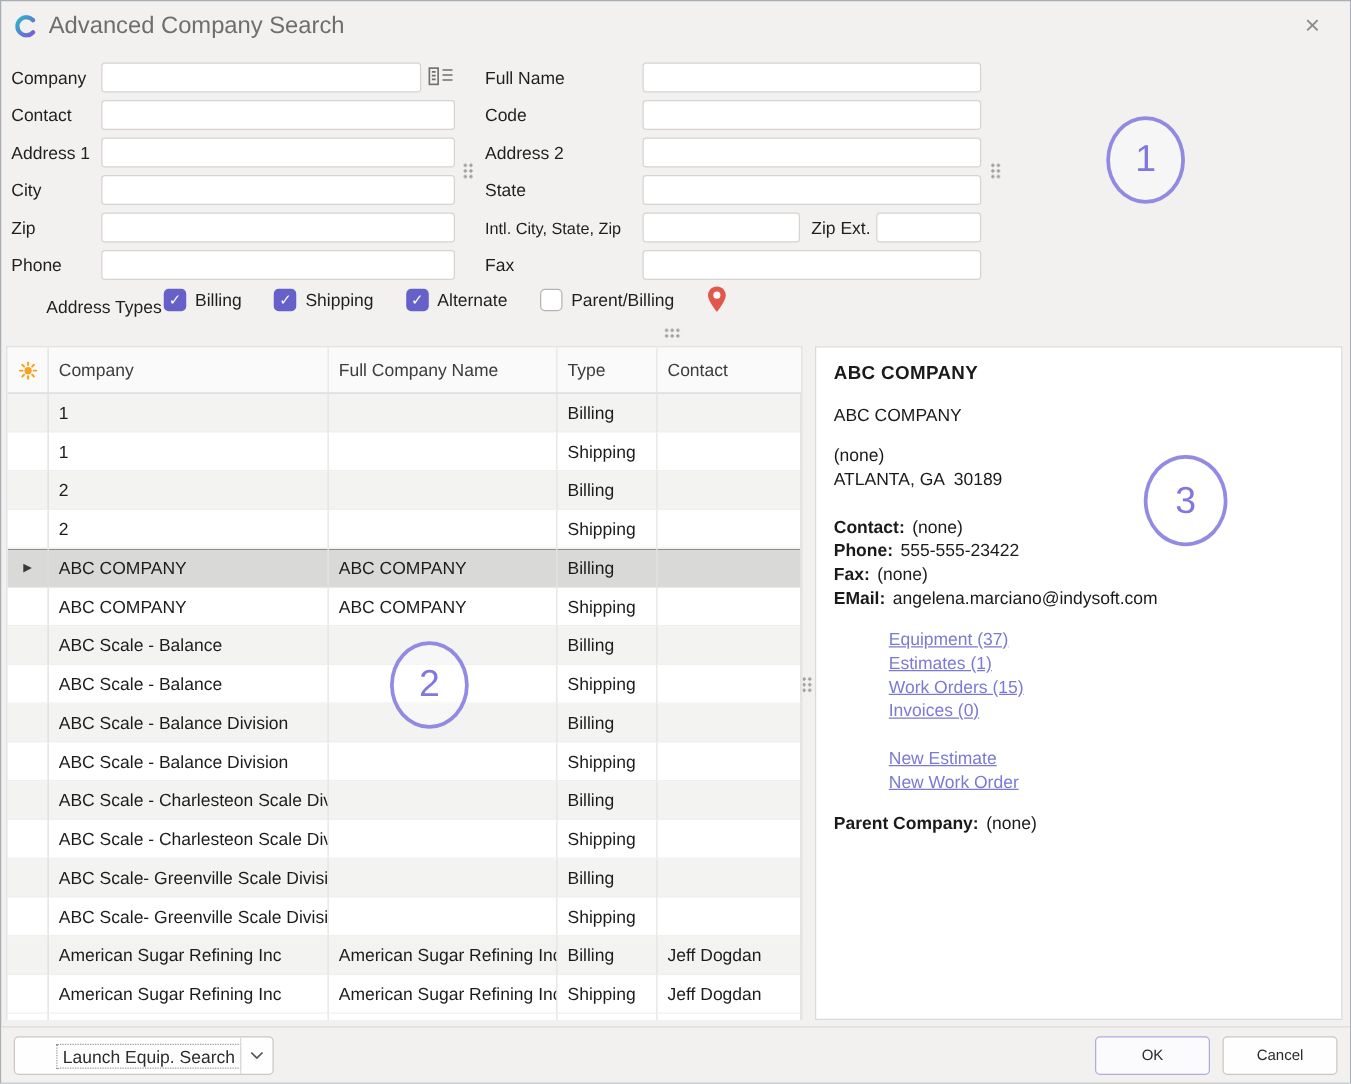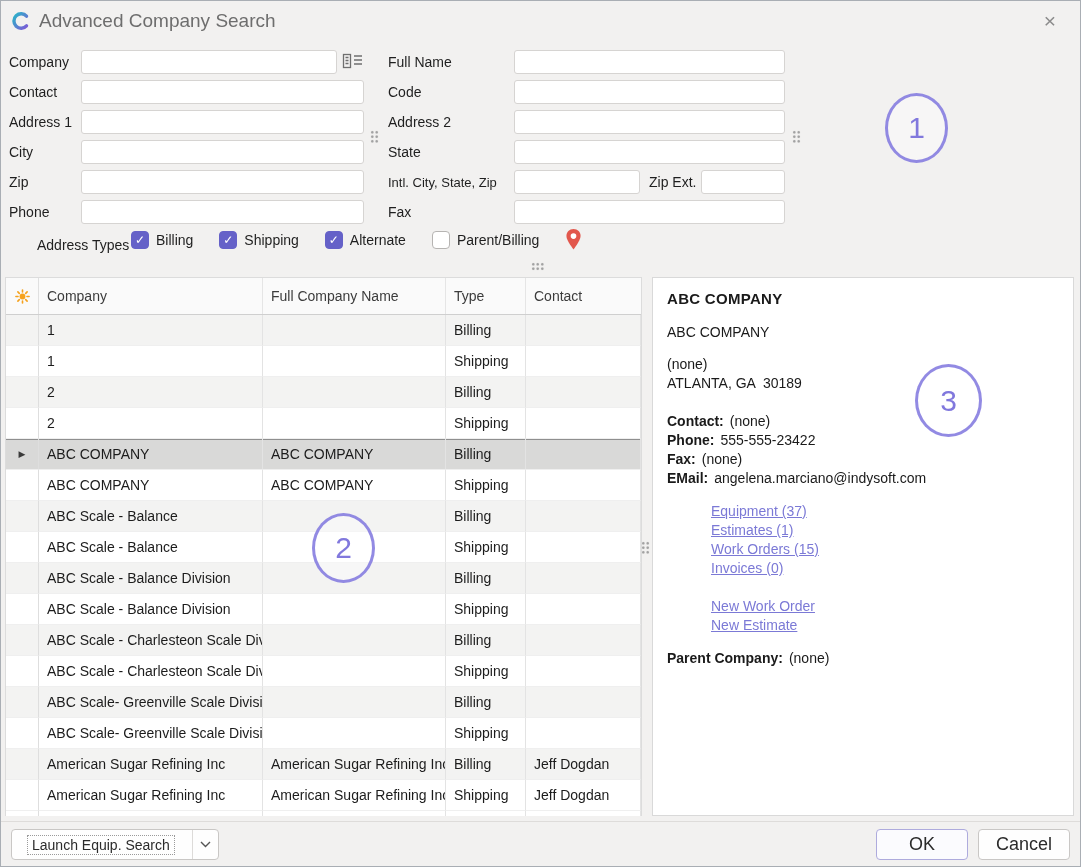--- a/index.html
+++ b/index.html
@@ -63,26 +63,26 @@
   .d-links { margin-bottom:19px; }
   .dlink { display:block; line-height:19px; color:#7b79d6; text-decoration:underline; cursor:pointer;margin-left:44px; }
   .d-summary { margin-bottom:15px; }
   .d-actions { margin-bottom:14px; }
   .d-parent { line-height:19px; }
   
   .footer { position:absolute; left:0; top:820px; width:100%; height:46px; background:#f2f1f0;
     border-top:1px solid #dedcda; }
   .launch-btn { position:absolute; left:10px; top:7px; width:208px; height:31px; background:#fefefe;
     border:1px solid #c9c7c5; border-radius:4px; display:flex; align-items:center; cursor:pointer; }
-  .launch-text-wrap { flex:1; display:flex; justify-content:flex-start;margin-left:16px; }
+  .launch-text-wrap { flex:1; display:flex; justify-content:flex-end;margin-left:16px; }
   .launch-text { font-size:14px; color:#2b2b2b; outline:1px dotted #9a9a9a; padding:1px 4px; }
   .launch-chevron { width:26px; height:100%; border-left:1px solid #dddbd9;
     display:flex; align-items:center; justify-content:center; }
   .btn { position:absolute; top:7px; width:92px; height:31px; border-radius:4px; background:#fefefe;
-    border:1px solid #c9c7c5; font-size:18px; color:#2b2b2b; text-align:center; line-height:29px; cursor:pointer; }
+    border:1px solid #c9c7c5; font-size:12px; color:#2b2b2b; text-align:center; line-height:29px; cursor:pointer; }
   .btn.ok { left:875px; background:#fbfbfe; border-color:#aeabdd; }
   .btn.cancel { left:977px; }
   
   .annot { position:absolute; border:3px solid rgba(122,112,221,.82); border-radius:50%;
     background:rgba(255,255,255,.38); display:flex; align-items:center; justify-content:center;
     font-size:30px; color:#8178dd; pointer-events:none; }
 </style>
 </head>
 <body>
 
@@ -334,22 +334,22 @@
         <div class="fld"><span class="fld-label">Fax:</span><span class="fld-value">(none)</span></div>
         <div class="fld"><span class="fld-label">EMail:</span><span class="fld-value">angelena.marciano@indysoft.com</span></div>
       </div>
     <div class="d-links">
         <a class="dlink">Equipment (37)</a>
         <a class="dlink">Estimates (1)</a>
         <a class="dlink">Work Orders (15)</a>
         <a class="dlink">Invoices (0)</a>
       </div>
     <div class="d-links d-actions">
+        <a class="dlink">New Estimate</a>
         <a class="dlink">New Work Order</a>
-        <a class="dlink">New Estimate</a>
       </div>
     <div class="d-parent">
       <span class="fld-label">Parent Company:</span><span>(none)</span>
     </div>
   </div>
 
   <div class="footer">
     <div class="launch-btn">
       <span class="launch-text-wrap">
           <span class="launch-text">Launch Equip. Search</span>

